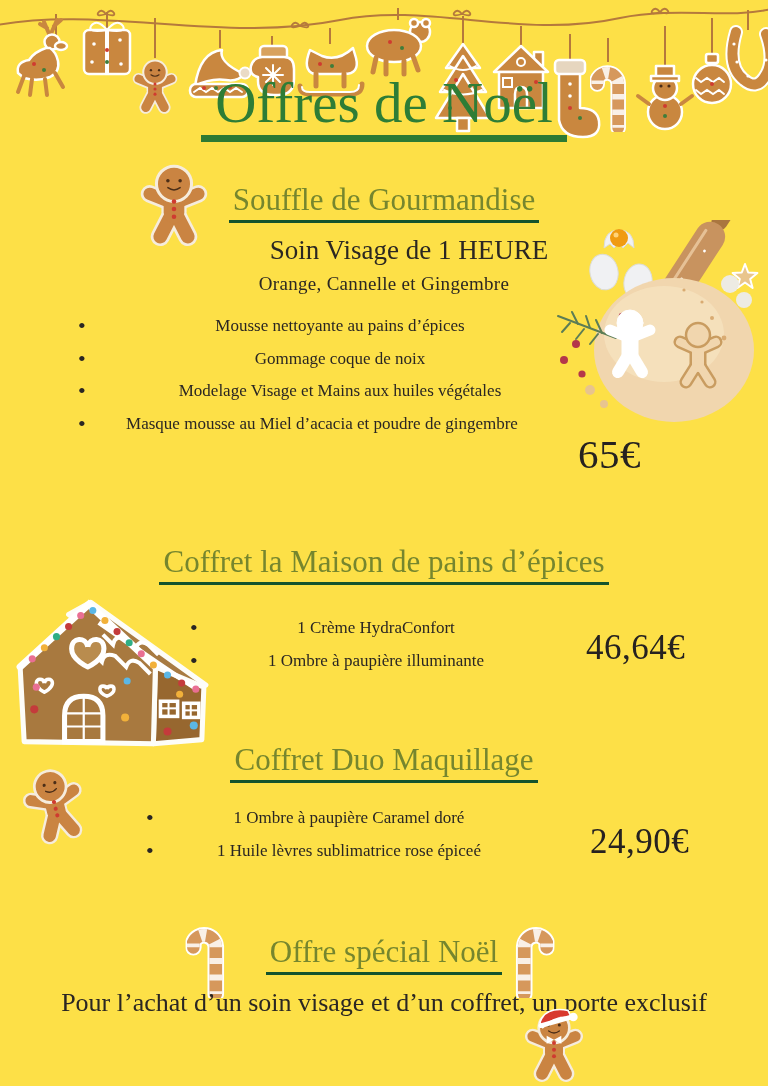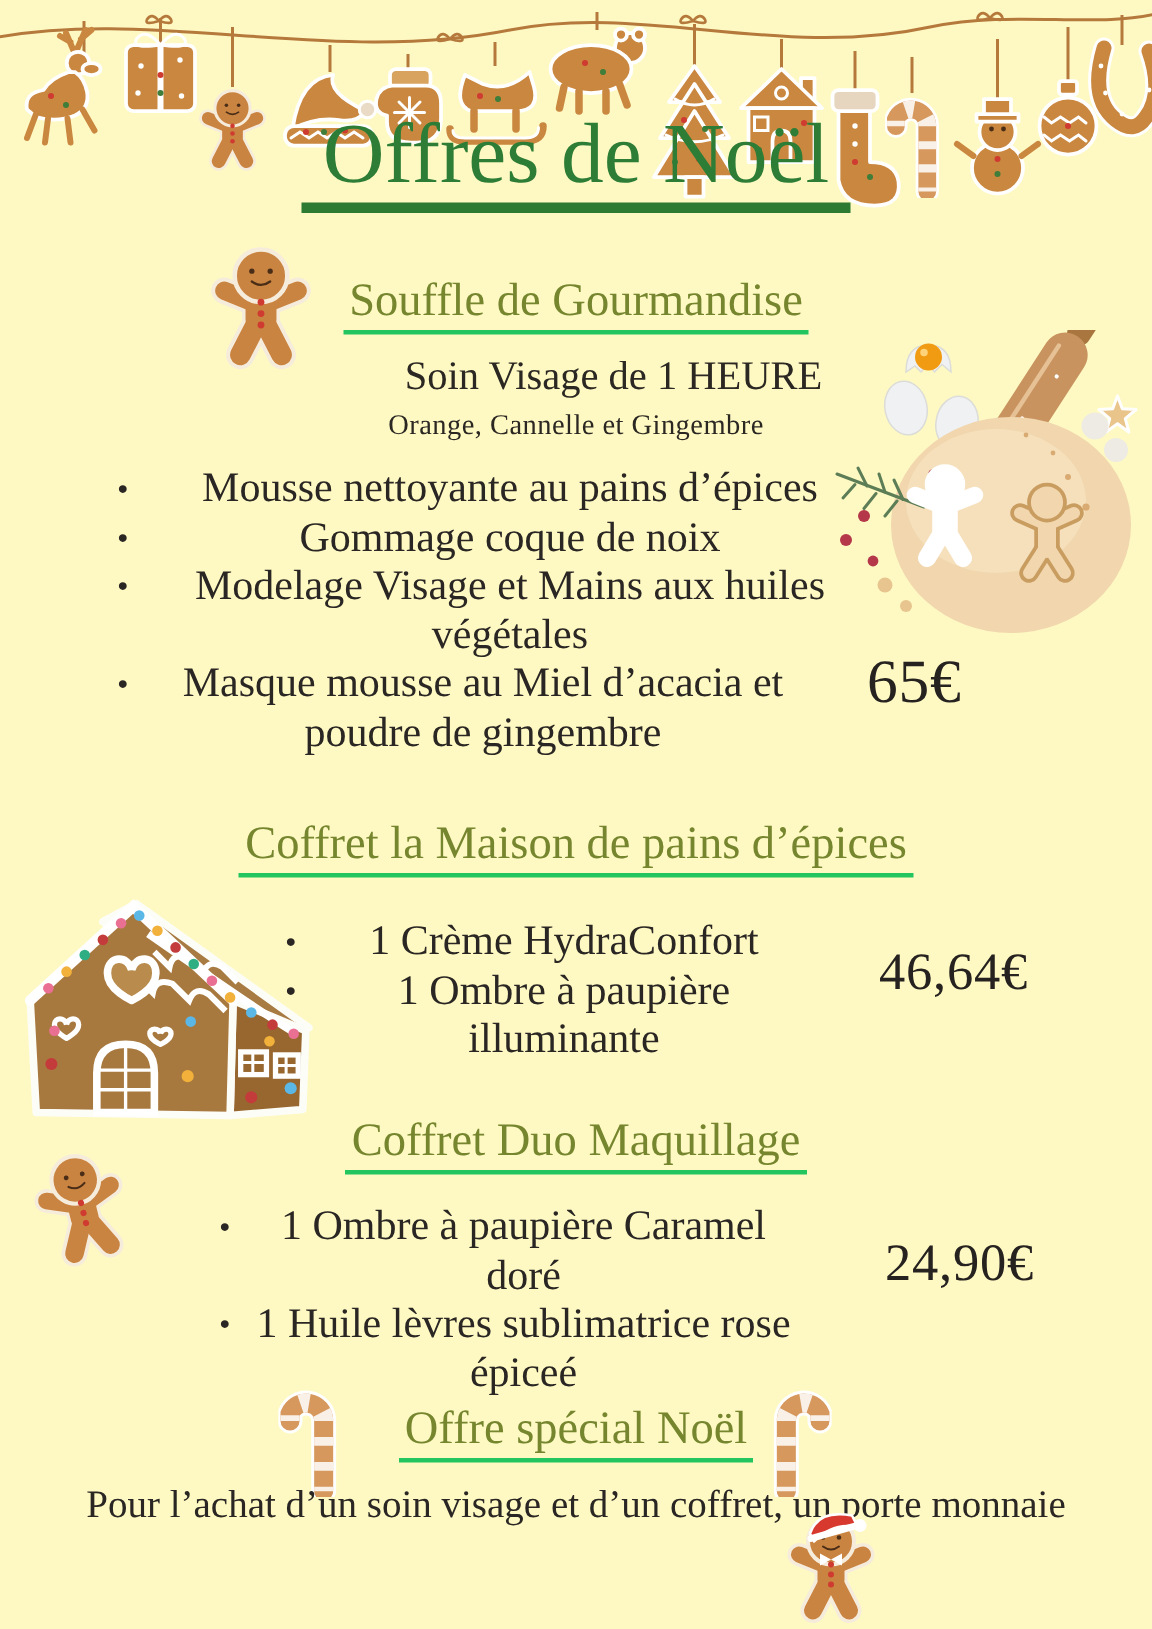--- a/index.html
+++ b/index.html
@@ -1,29 +1,29 @@
 <!DOCTYPE html>
 <html><head>
 <meta charset="utf-8">
 <style>
   html,body{margin:0;padding:0;background:#edebe3;}
-  .page{position:relative;width:768px;height:1086px;background:#fef9c3;overflow:hidden;
+  .page{position:relative;width:768px;height:1086px;background:#fde047;overflow:hidden;
         font-family:"Liberation Serif","DejaVu Serif",serif;color:#2a2623;}
   .abs{position:absolute;}
   .centerband{position:absolute;left:0;width:768px;text-align:center;}
   
   .page-title span{display:inline-block;font-size:57px;line-height:1.08;color:#2e7d36;
         border-bottom:7px solid #2d7a33;padding:0 14px 1px;}
   
   .sec-head span{display:inline-block;font-size:31px;line-height:1.15;color:#76862e;
-        border-bottom:3px solid #22c55e;padding:0 4px 2px;}
+        border-bottom:3px solid #14532d;padding:0 4px 2px;}
   .sub1{font-size:27px;color:#2b2722;margin-left:25px;}
   .sub2{font-size:19px;color:#2b2722;letter-spacing:.3px;font-family:Liberation Serif, serif;}
   
-  ul.blist{list-style:none;margin:0;padding:0;position:absolute;font-size:28px;line-height:32.5px;}
+  ul.blist{list-style:none;margin:0;padding:0;position:absolute;font-size:17px;line-height:32.5px;}
   ul.blist li{position:relative;text-align:center;padding-left:34px;}
   ul.blist li::before{content:"\2022";position:absolute;left:8px;top:0;font-size:22px;}
   ul.tight li{padding-left:24px;}
   ul.tight li::before{left:4px;}
   li.narrow{padding-right:36px;padding-left:70px;}
   .price{position:absolute;font-size:35px;color:#262220;letter-spacing:.5px;}
   .price-big{font-size:41px;}
   .bottom-line{font-size:26px;line-height:1.3;color:#2a2623;}
   svg{display:block;}
   
@@ -435,21 +435,21 @@
       <use href="#cane"></use>
     </svg>
   <svg class="abs" style="left:510px;top:920px;transform:scaleX(-1)" width="46" height="78" viewBox="0 0 44 80">
       <use href="#cane"></use>
     </svg>
 
   <div class="centerband sec-head" style="top:934px">
     <span>Offre spécial Noël</span>
   </div>
 
-  <div class="centerband bottom-line" style="top:986px">Pour l’achat d’un soin visage et d’un coffret, un porte monnaie</div>
+  <div class="centerband bottom-line" style="top:986px">Pour l’achat d’un soin visage et d’un coffret, un porte exclusif</div>
 
   <svg class="abs" style="left:524px;top:1008px" width="60" height="78" viewBox="0 0 90 110">
     <use href="#gman"></use>
     <path d="M24,18 Q32,-6 66,0 L72,12 Q48,6 28,26 Z" fill="#d8392e" stroke="#fff" stroke-width="2.5" stroke-linejoin="round"></path>
     <line x1="25" y1="23" x2="71" y2="10" stroke="#fff" stroke-width="7" stroke-linecap="round"></line>
     <circle cx="74" cy="10" r="6.5" fill="#fff"></circle>
     <path d="M45,44 l-11,-6 v12 z M45,44 l11,-6 v12 z" fill="#fff"></path>
   </svg>
 
 </div>

